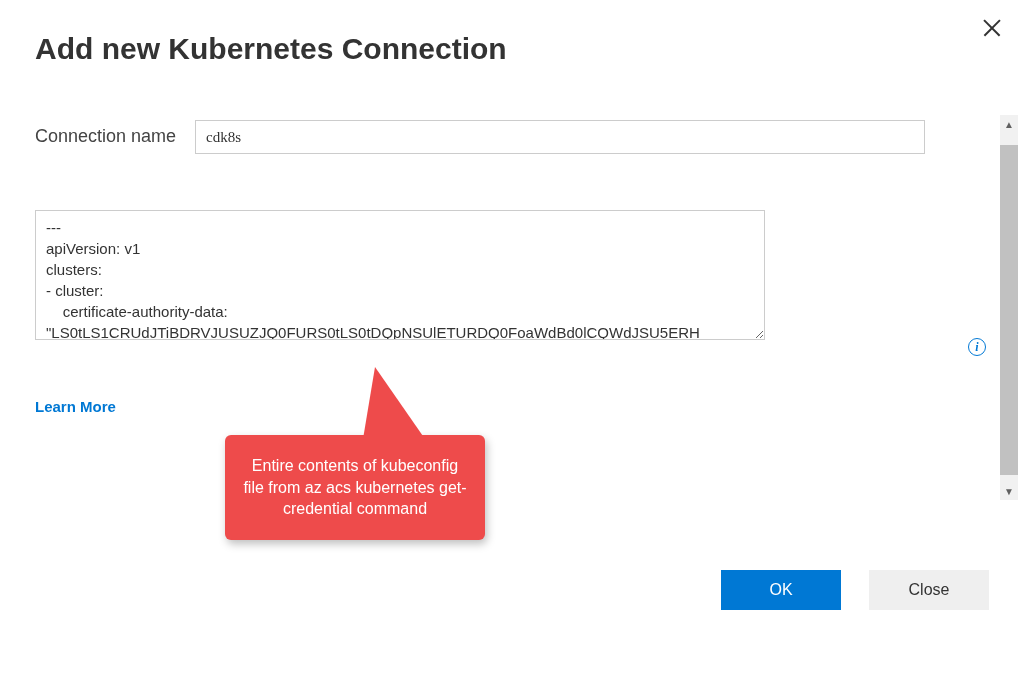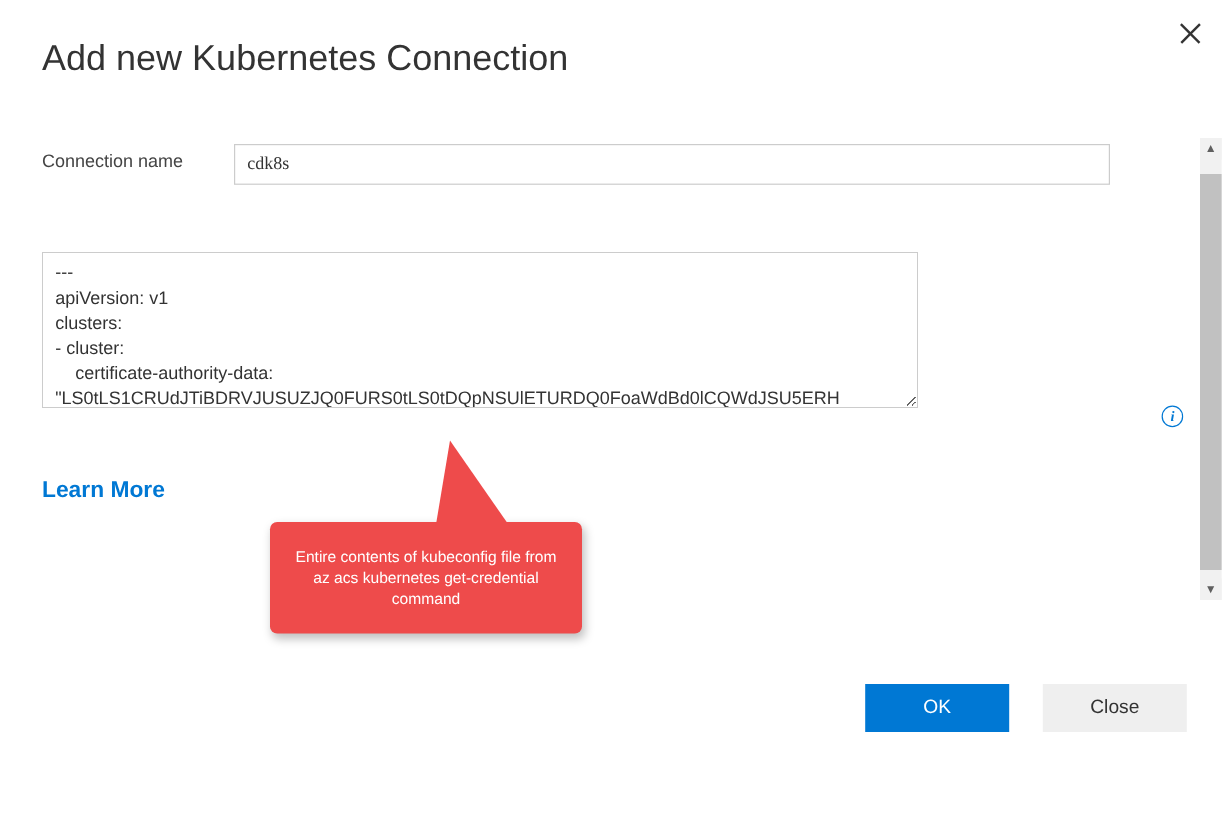--- a/index.html
+++ b/index.html
@@ -30,21 +30,21 @@
       left: -1px;
       width: 22px;
       height: 1.5px;
       background: #333;
     }
     .close-x::before { transform: rotate(45deg); }
     .close-x::after { transform: rotate(-45deg); }
 
     .dialog-title {
       font-size: 30px;
-      font-weight: 400;
+      font-weight: 700;
       color: #333;
       padding: 32px 0 0 35px;
     }
 
     .scroll-track {
       position: absolute;
       right: 6px;
       top: 115px;
       width: 18px;
       height: 385px;
@@ -80,21 +80,21 @@
       right: 40px;
     }
     .form-row {
       display: flex;
       align-items: flex-start;
       margin-bottom: 28px;
     }
     .form-label {
       width: 160px;
       flex-shrink: 0;
-      font-size: 15px;
+      font-size: 18px;
       color: #444;
       padding-top: 6px;
     }
     .form-input {
       flex: 1;
       max-width: 730px;
       height: 34px;
       border: 1px solid #ccc;
       padding: 6px 10px;
       font-size: 15px;
@@ -127,39 +127,39 @@
       align-items: center;
       justify-content: center;
       color: #0078d4;
       font-size: 12px;
       font-weight: bold;
       font-style: italic;
       font-family: Georgia, serif;
     }
     .learn-more {
       color: #0078d4;
-      font-size: 19px;
+      font-size: 15px;
       font-weight: 600;
       text-decoration: none;
       cursor: pointer;
       display: inline-block;
       margin-top: 30px;
       margin-left: 0;
     }
 
     .callout {
       position: absolute;
       left: 225px;
       top: 435px;
       width: 260px;
       background: #ee4b4b;
       border-radius: 6px;
       padding: 20px 18px;
       color: #fff;
-      font-size: 13px;
+      font-size: 16px;
       text-align: center;
       line-height: 1.35;
       box-shadow: 2px 4px 8px rgba(0,0,0,0.25);
     }
     .callout-pointer {
       position: absolute;
       top: -68px;
       left: 138px;
       width: 0;
       height: 0;

